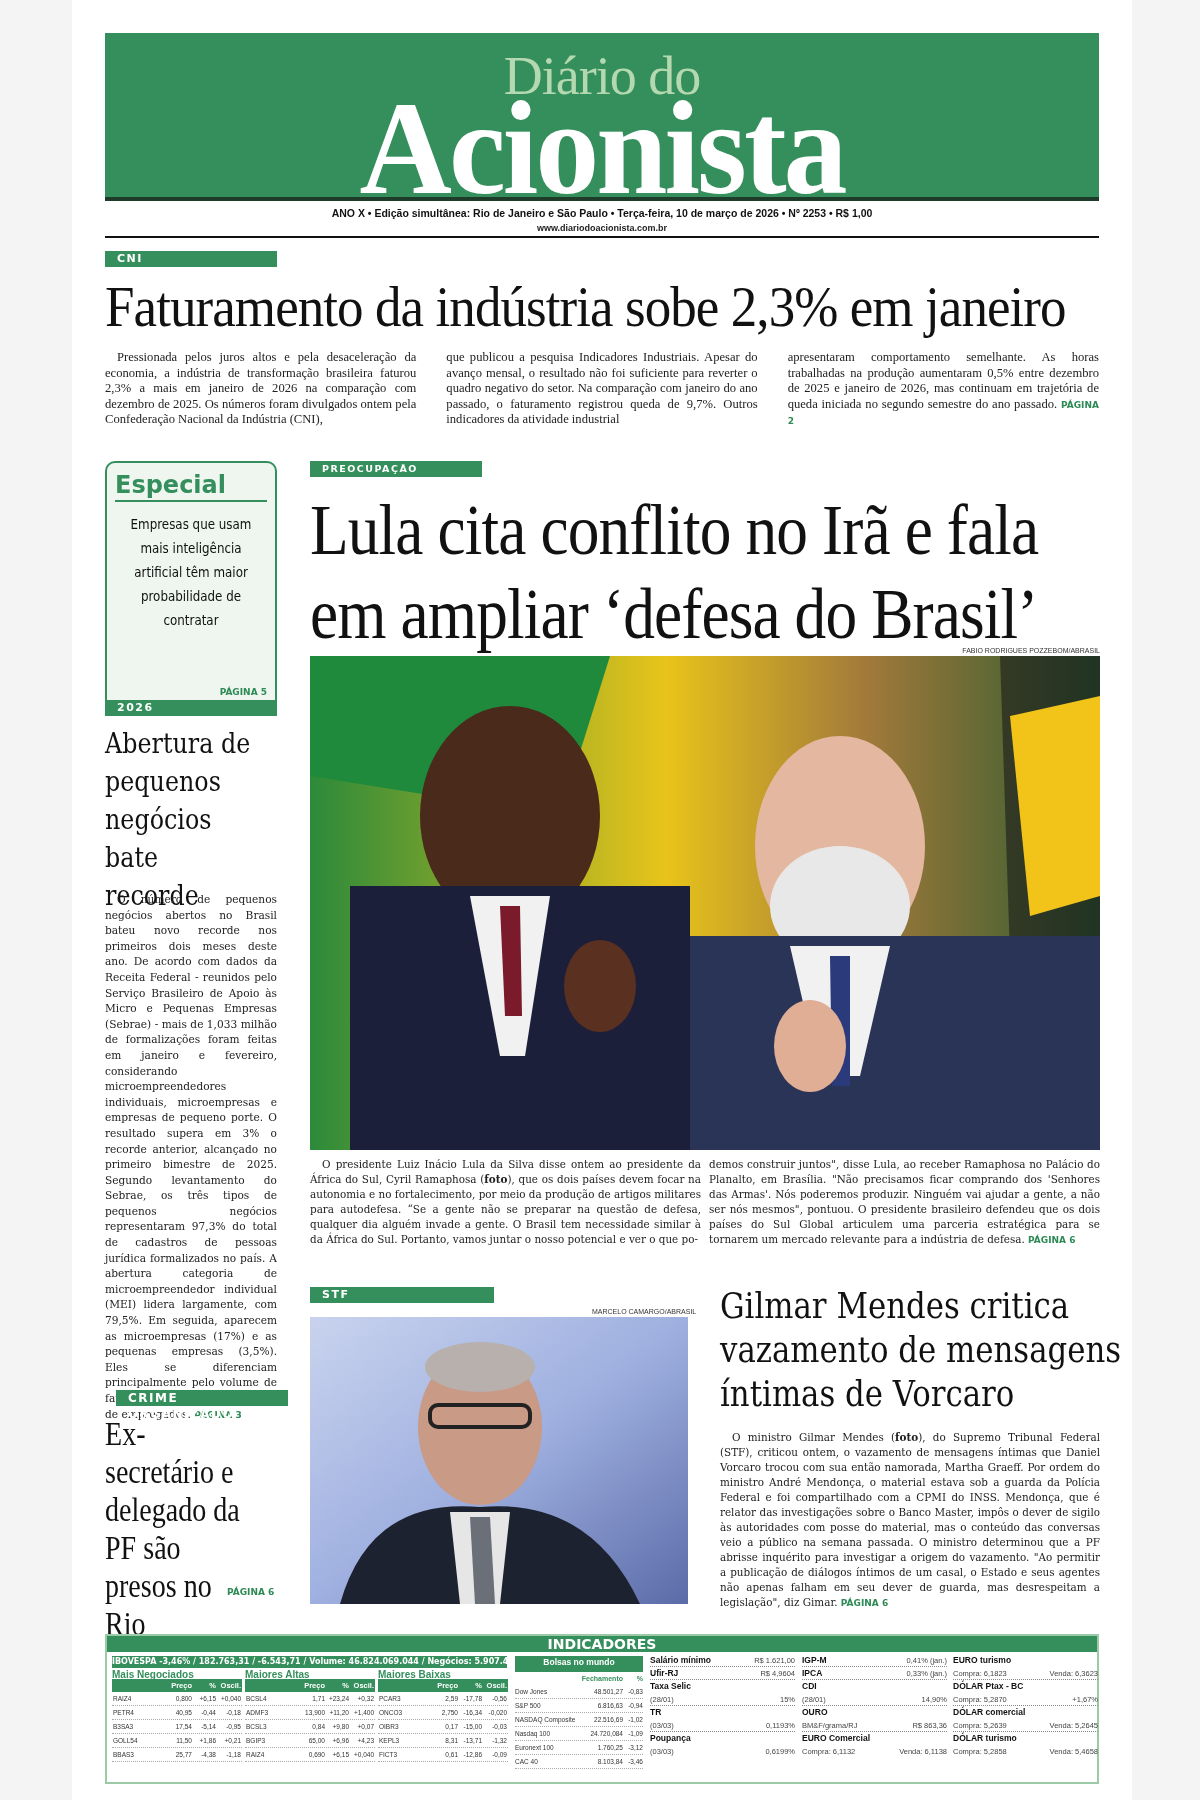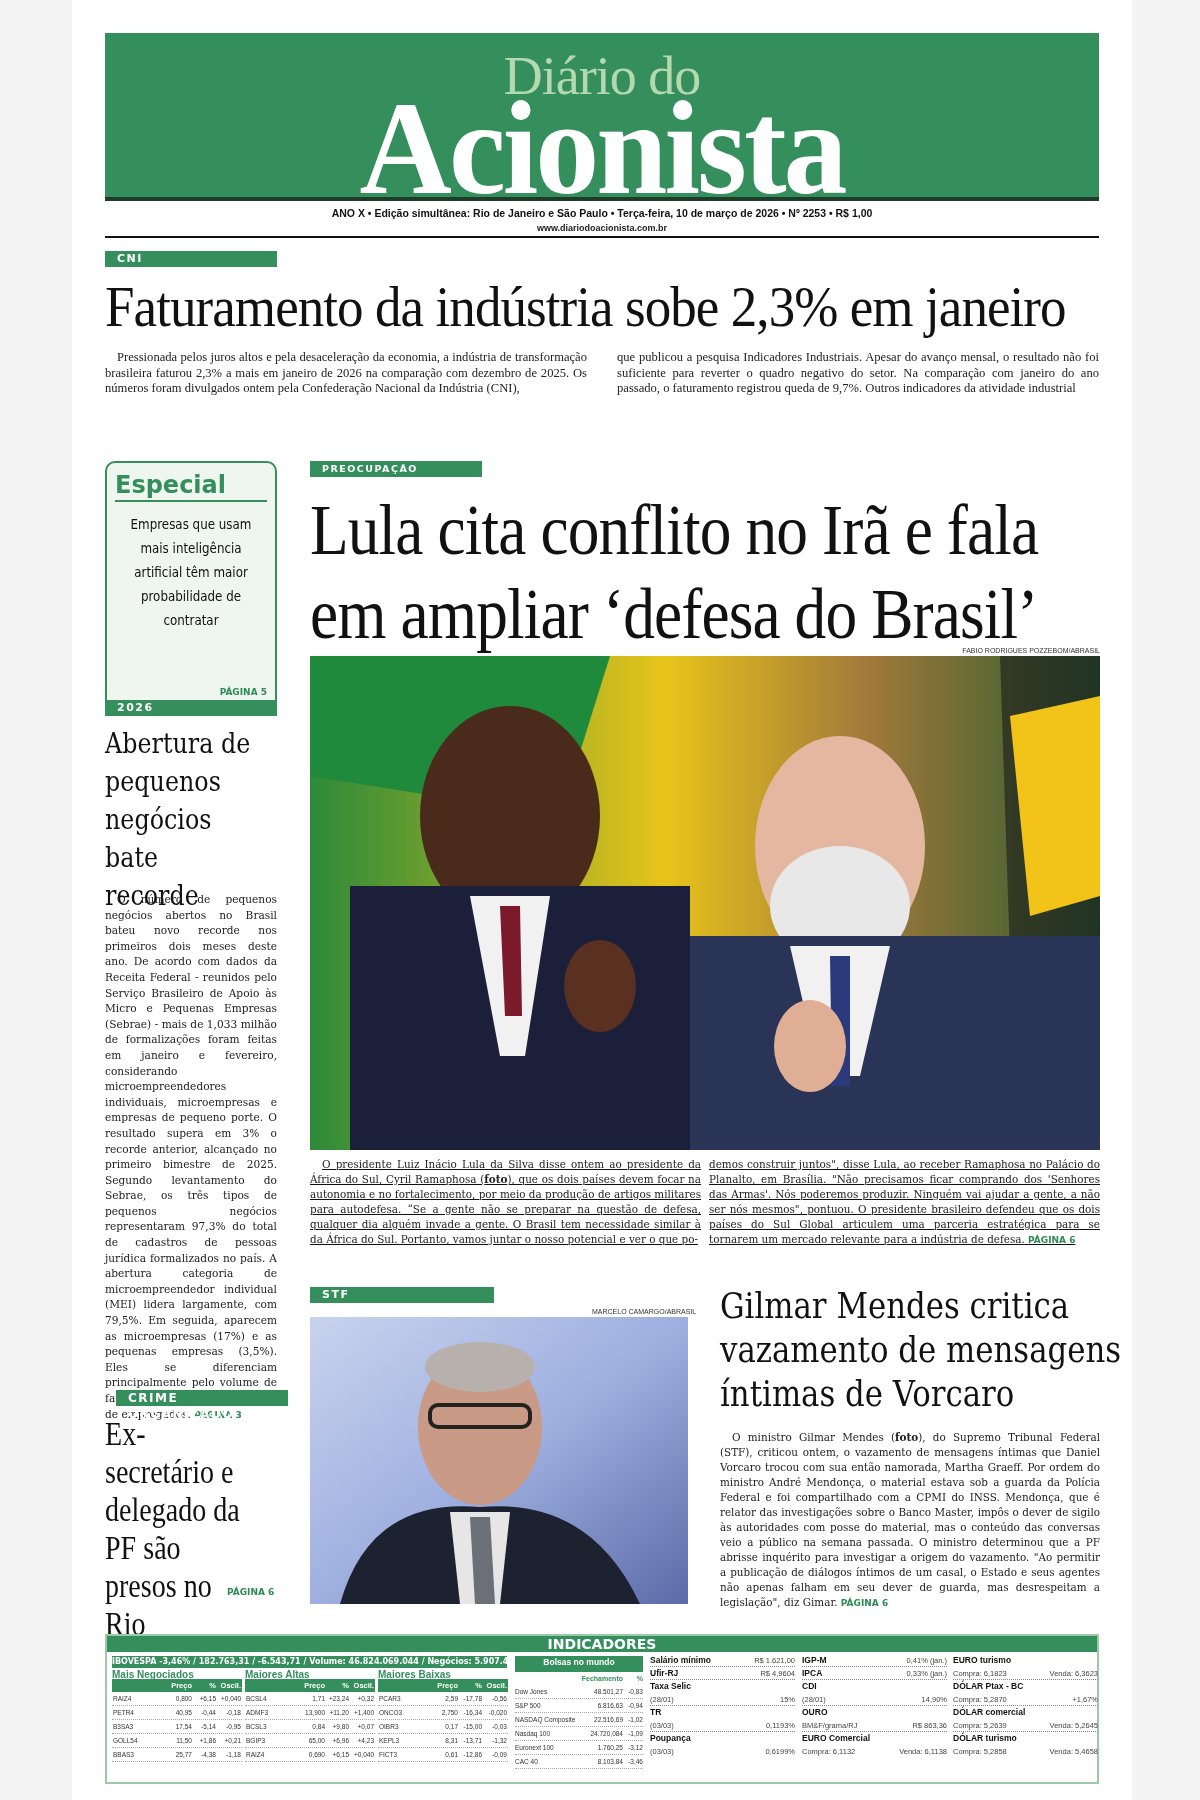--- a/index.html
+++ b/index.html
@@ -71,20 +71,21 @@
   </div>
   <div class="edition">ANO X • Edição simultânea: Rio de Janeiro e São Paulo • Terça-feira, 10 de março de 2026 • Nº 2253 • R$ 1,00</div>
   <div class="site">www.diariodoacionista.com.br</div>
   <div class="rule"></div>
 
   <div class="tag" style="left:33px;top:251px;width:172px;">CNI</div>
   <div class="h1-cni">Faturamento da indústria sobe 2,3% em janeiro</div>
   <div class="cni-cols">
     <div class="body-text cond indent">Pressionada pelos juros altos e pela desaceleração da economia, a indústria de transformação brasileira faturou 2,3% a mais em janeiro de 2026 na comparação com dezembro de 2025.  Os números foram divulgados ontem pela Confederação Nacional da Indústria (CNI),</div>
     <div class="body-text cond">que publicou a pesquisa Indicadores Industriais. Apesar do avanço mensal, o resultado não foi suficiente para reverter o quadro negativo do setor. Na comparação com janeiro do ano passado, o faturamento registrou queda de 9,7%. Outros indicadores da atividade industrial</div>
+    <div class="body-text cond"><span>apresentaram comportamento semelhante. As horas trabalhadas na produção aumentaram 0,5% entre dezembro de 2025 e janeiro de 2026, mas continuam em trajetória de queda iniciada no segundo semestre do ano passado.</span> <span class="pg">PÁGINA 2</span></div>
   </div>
 
   <div class="especial">
     <div class="esp-title">Especial</div>
     <div class="esp-text">Empresas que usam mais inteligência artificial têm maior probabilidade de contratar</div>
     <div class="pg esp-pg">PÁGINA 5</div>
   </div>
 
   <div class="tag" style="left:33px;top:700px;width:172px;">2026</div>
   <div class="side-h" style="top:725px;">Abertura de pequenos negócios bate recorde</div>
@@ -120,21 +121,21 @@
       <polygon points="190,250 210,250 212,360 195,360" fill="#7a1a2a"></polygon>
       <ellipse cx="530" cy="190" rx="85" ry="110" fill="#e4b8a0"></ellipse>
       <ellipse cx="530" cy="250" rx="70" ry="60" fill="#e8e8e8"></ellipse>
       <rect x="380" y="280" width="410" height="214" fill="#2a3456"></rect>
       <polygon points="480,290 580,290 550,420 510,420" fill="#f1f1f1"></polygon>
       <polygon points="520,300 540,300 540,430 522,430" fill="#2b3a7a"></polygon>
       <ellipse cx="290" cy="330" rx="36" ry="46" fill="#5a3020"></ellipse>
       <ellipse cx="500" cy="390" rx="36" ry="46" fill="#e0ad95"></ellipse>
     </svg>
   </div>
-  <div style="position:absolute;left:238px;top:1157px;width:790px;display:flex;gap:8px;text-decoration:underline;">
+  <div style="position:absolute;left:238px;top:1157px;width:790px;display:flex;gap:8px;">
     <div class="body-text indent" style="flex:1;font-size:10.4px;line-height:15px;"><span>O presidente Luiz Inácio Lula da Silva disse ontem ao presidente da África do Sul, Cyril Ramaphosa (</span><b>foto</b><span>), que os dois países devem focar na autonomia e no fortalecimento, por meio da produção de artigos militares para autodefesa. “Se a gente não se preparar na questão de defesa, qualquer dia alguém invade a gente. O Brasil tem necessidade similar à da África do Sul. Portanto, vamos juntar o nosso potencial e ver o que po-</span></div>
     <div class="body-text" style="flex:1;font-size:10.4px;line-height:15px;"><span>demos construir juntos", disse Lula, ao receber Ramaphosa no Palácio do Planalto, em Brasília. "Não precisamos ficar comprando dos 'Senhores das Armas'. Nós poderemos produzir. Ninguém vai ajudar a gente, a não ser nós mesmos", pontuou.  O presidente brasileiro defendeu que os dois países do Sul Global articulem uma parceria estratégica para se tornarem um mercado relevante para a indústria de defesa.</span> <span class="pg">PÁGINA 6</span></div>
   </div>
 
   <div class="tag" style="left:238px;top:1287px;width:184px;">STF</div>
   <div class="credit" style="left:520px;top:1308px;">MARCELO CAMARGO/ABRASIL</div>
   <div class="photo" style="left:238px;top:1317px;width:378px;height:287px;">
     <svg width="378" height="287" viewBox="0 0 378 287">
       <defs>
         <linearGradient id="bg2" x1="0" y1="0" x2="1" y2="1">

